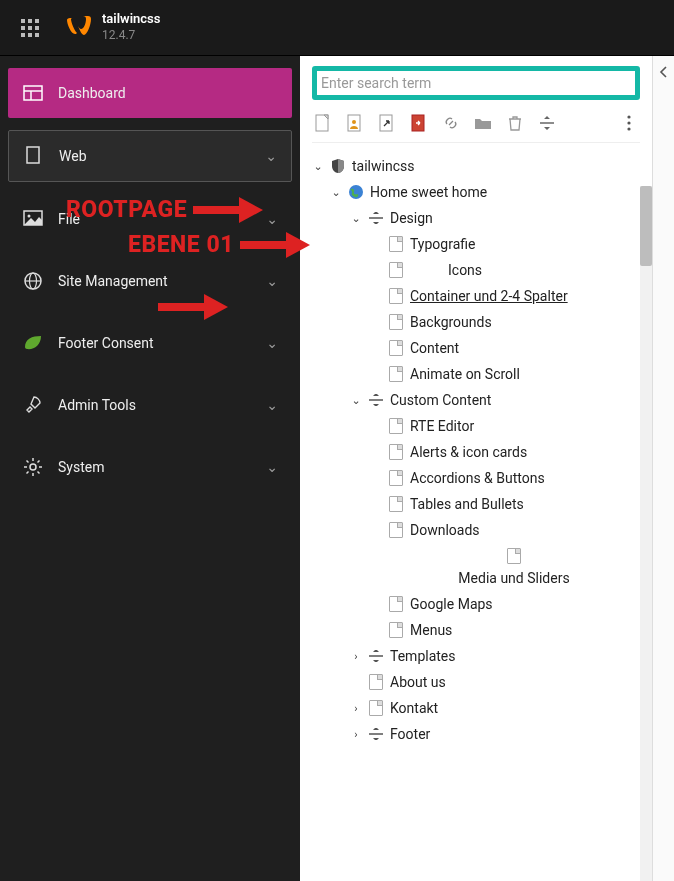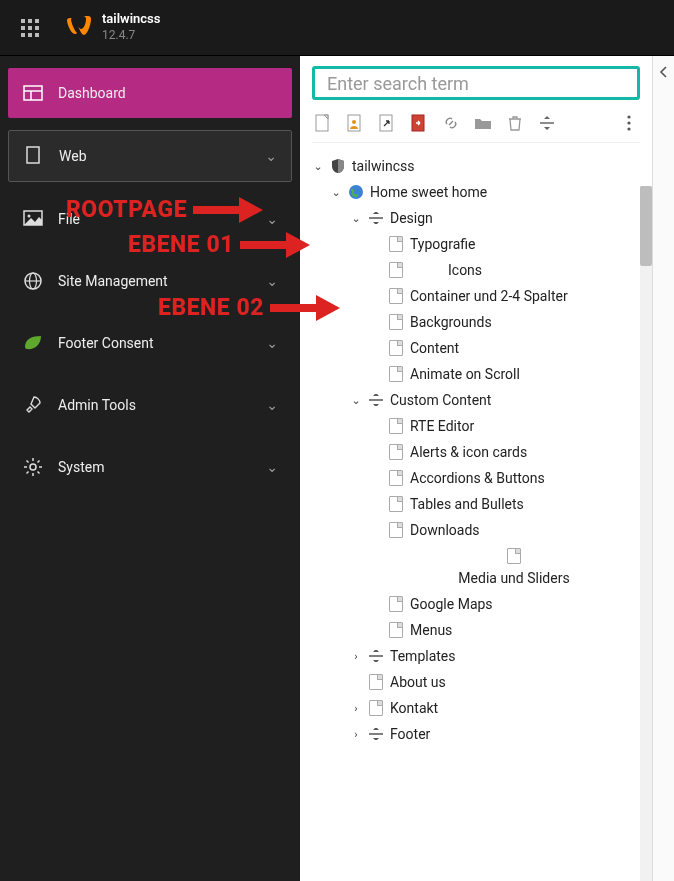--- a/index.html
+++ b/index.html
@@ -16,21 +16,21 @@
 .nav-item { display: flex; align-items: center; gap: 14px; padding: 14px 14px; color: #eee; font-size: 14px; cursor: pointer; border-radius: 2px; margin-bottom: 12px; position: relative; }
 .nav-item .nav-icon { width: 22px; height: 22px; display: flex; align-items: center; justify-content: center; color: #ddd; flex-shrink: 0; }
 .nav-item .chev { margin-left: auto; color: #999; }
 .nav-item.active-pink { background: #b52a83; }
 .nav-item.active-dark { background: #2b2b2b; border: 1px solid #555; }
 .nav-item.leaf-green .nav-icon { color: #6fbf3e; }
 .content { flex: 1; background: #fff; display: flex; position: relative; overflow: hidden; }
 .content-inner { flex: 1; padding: 10px 12px; overflow-y: auto; }
 .collapse-col { width: 22px; border-left: 1px solid #ddd; display: flex; align-items: flex-start; justify-content: center; padding-top: 10px; color: #555; cursor: pointer; background: #fafafa; }
 .search-row { display: flex; align-items: center; gap: 6px; margin-bottom: 8px; }
-.search-input { flex: 1; height: 34px; border: 3px solid #14b8a6; border-radius: 3px; padding: 0 12px; font-size: 18px; color: #333; }
+.search-input { flex: 1; height: 34px; border: 5px solid #14b8a6; border-radius: 3px; padding: 0 4px; font-size: 14px; color: #333; }
 .search-input::placeholder { color: #999; }
 .toolbar { display: flex; align-items: center; gap: 14px; padding: 6px 2px 10px 2px; border-bottom: 1px solid #eee; margin-bottom: 10px; }
 .tb-icon { width: 18px; height: 18px; display: flex; align-items: center; justify-content: center; cursor: pointer; color: #555; }
 .tb-spacer { flex: 1; }
 .tree { font-size: 14px; color: #222; }
 .tree-row { display: flex; align-items: center; gap: 6px; padding: 5px 0; cursor: pointer; white-space: nowrap; }
 .tree-toggle { width: 12px; color: #444; font-size: 11px; display: inline-flex; justify-content: center; }
 .tree-icon { width: 16px; height: 16px; display: inline-flex; align-items: center; justify-content: center; }
 .page-icon { width: 14px; height: 16px; border: 1px solid #aaa; border-radius: 1px; background: #fff; position: relative; }
 .page-icon::after { content: ""; position: absolute; top: 0; right: 0; width: 4px; height: 4px; background: #ddd; border-left: 1px solid #aaa; border-bottom: 1px solid #aaa; }
@@ -246,21 +246,21 @@
                 <span class="page-icon"></span>
               </span>
               <span>Typografie</span>
             </div>
             <div class="tree-row" style="padding-left: 76px; gap: 44px;">
               <span class="tree-icon">
                 <span class="page-icon"></span>
               </span>
               <span>Icons</span>
             </div>
-            <div class="tree-row" style="padding-left: 76px;">
+            <div class="tree-row" style="padding-left: 76px; text-decoration: underline;">
               <span class="tree-icon">
                 <span class="page-icon"></span>
               </span>
               <span>Container und 2-4 Spalter</span>
             </div>
             <div class="tree-row" style="padding-left: 76px;">
               <span class="tree-icon">
                 <span class="page-icon"></span>
               </span>
               <span>Backgrounds</span>
@@ -395,20 +395,19 @@
       </svg>
   </div>
   <div class="anno" style="top:175px; left:128px;">
     <span>EBENE 01</span>
     <svg class="arrow-svg" width="70" height="26" viewBox="0 0 70 26">
         <rect x="0" y="9" width="46" height="8" fill="#d22"></rect>
         <path d="M46 0 L70 13 L46 26z" fill="#d22"></path>
       </svg>
   </div>
   <div class="anno" style="top:238px; left:158px;">
-    <span>EBENE 02</span>
     <svg class="arrow-svg" width="70" height="26" viewBox="0 0 70 26">
         <rect x="0" y="9" width="46" height="8" fill="#d22"></rect>
         <path d="M46 0 L70 13 L46 26z" fill="#d22"></path>
       </svg>
   </div>
 
 </div>
 
 </body></html>

